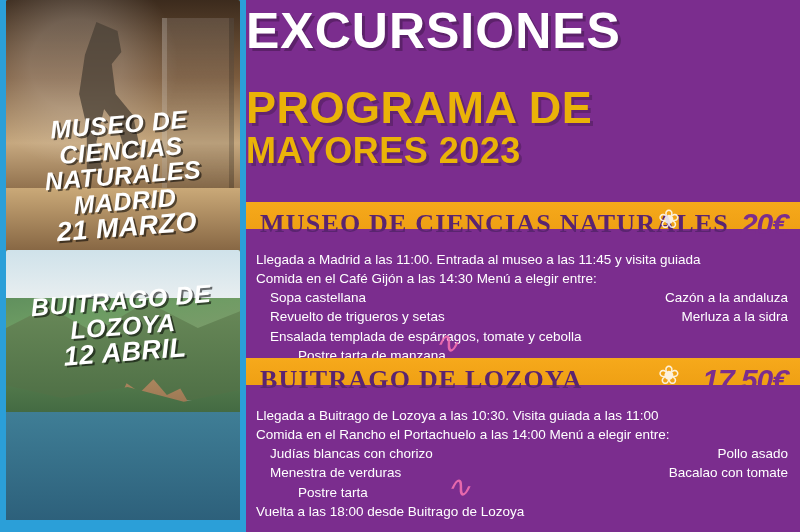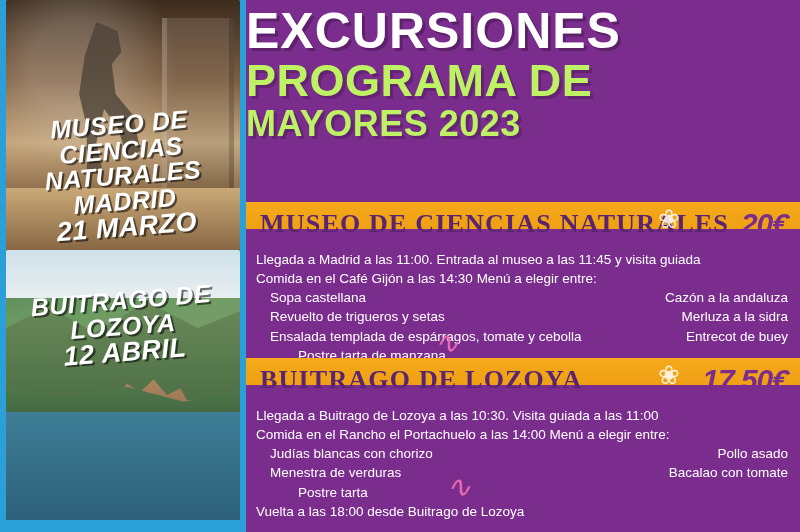--- a/index.html
+++ b/index.html
@@ -144,26 +144,27 @@
   }
   .title-white {
     color: #ffffff;
     font-weight: bold;
     font-size: 50px;
     letter-spacing: 1px;
     line-height: 1.02;
     text-shadow: 3px 3px 0 rgba(0,0,0,0.25);
   }
   .title-yellow {
-    color: #bef264;
+    color: #eab308;
     font-weight: bold;
     font-size: 45px;
     letter-spacing: 0.5px;
     line-height: 1.06;
     text-shadow: 3px 3px 0 rgba(0,0,0,0.20);
+    margin-top: 27px;
   }
   .title-yellow .l2 { font-size: 36px; display: block; }
 
   
   .band {
     position: absolute;
     left: 0; right: 0;
     height: 27px;
     background: linear-gradient(to bottom, #f6a91b, #efa014);
   }
@@ -295,21 +296,20 @@
       <div class="line">Comida en el Café Gijón a las 14:30 Menú a elegir entre:</div>
       <div class="two-col">
         <div class="col-left">
           <div>Sopa castellana</div>
           <div>Revuelto de trigueros y setas</div>
           <div>Ensalada templada de espárragos, tomate y cebolla</div>
         </div>
         <div class="col-right">
           <div>Cazón a la andaluza</div>
           <div>Merluza a la sidra</div>
-          <div>Entrecot de buey</div>
         </div>
       </div>
       <div class="line indent">Postre tarta de manzana</div>
       <div class="line">Vuelta a las 19:00 desde Madrid</div>
       <div class="pink-swirl swirl-1">∿</div>
     </div>
 
     <div class="band band-2">
       <div class="band-title">BUITRAGO DE LOZOYA</div>
       <div class="splash">❀</div>

